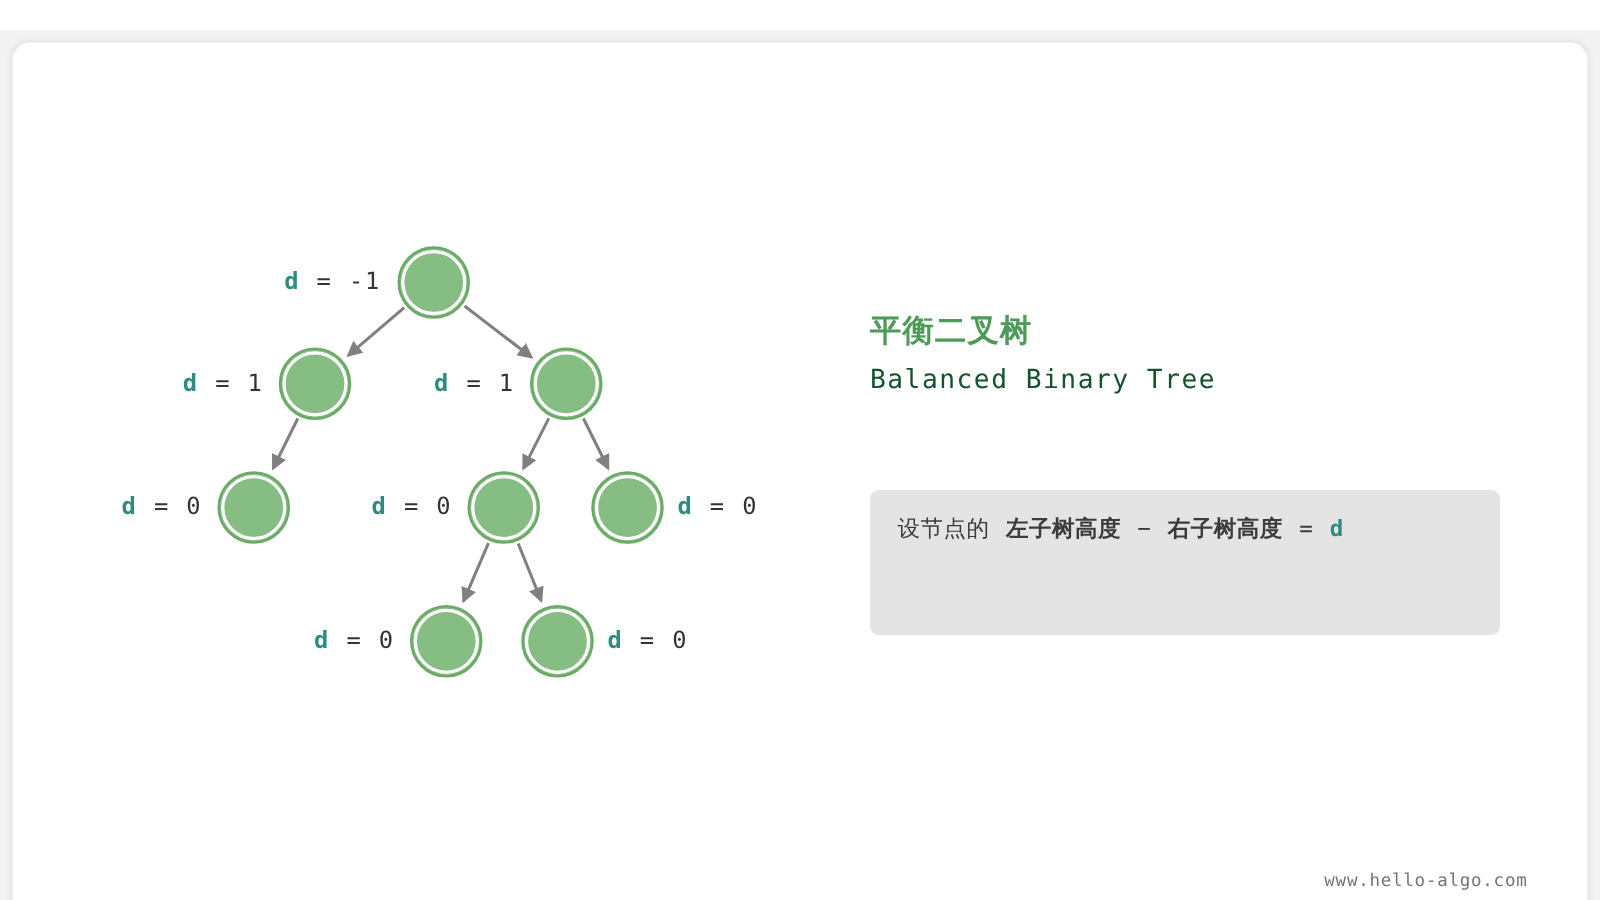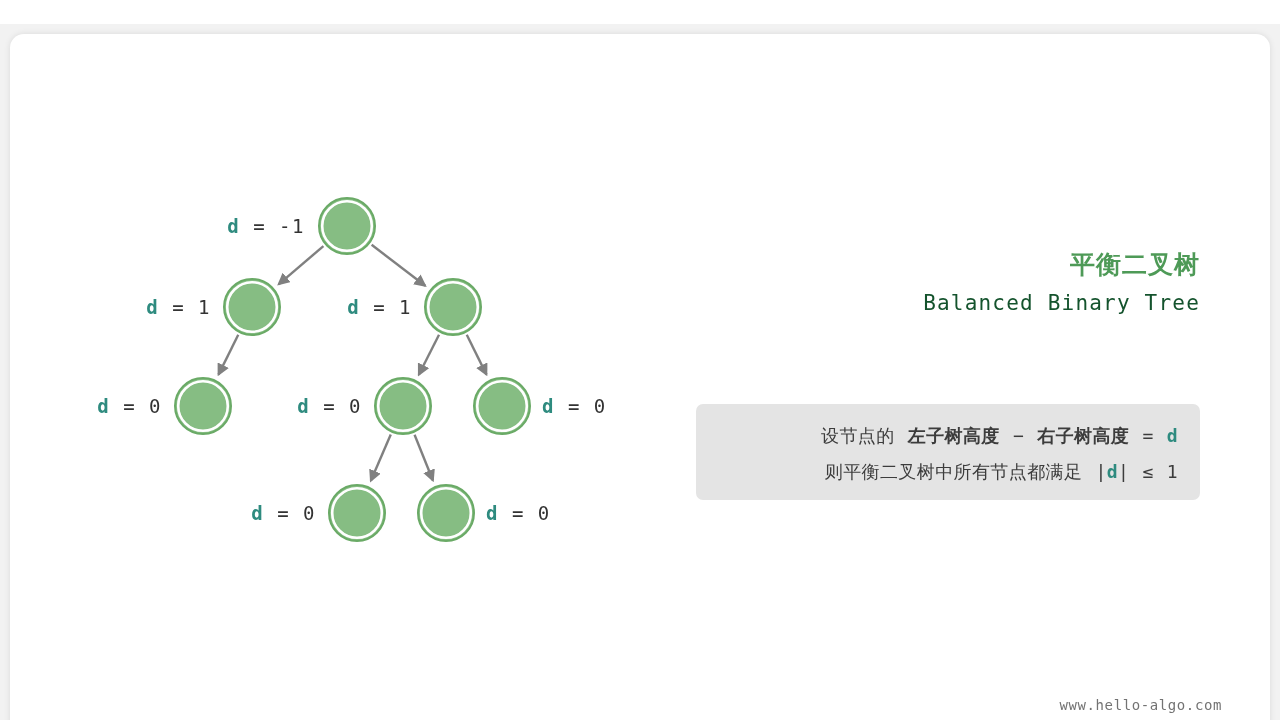--- a/index.html
+++ b/index.html
@@ -33,21 +33,21 @@
     width: 1280px;
     height: 720px;
   }
 
   
   .panel {
     position: absolute;
     left: 696px;
     top: 224px;
     width: 504px;
-    text-align: right;
+    text-align: left;
   }
   .panel-title {
     font-family: "DejaVu Sans", sans-serif;
     font-weight: bold;
     font-size: 25px;
     color: #4e9a57;
     letter-spacing: 1px;
     line-height: 34px;
   }
   .panel-subtitle {
@@ -55,28 +55,27 @@
     font-size: 21px;
     color: #14532d;
     letter-spacing: 1.2px;
     line-height: 34px;
     margin-top: 4px;
   }
 
   .infobox {
     position: absolute;
     left: 696px;
-    top: 380px;
+    top: 368px;
     width: 504px;
-    height: 96px;
+    height: 116px;
     background: #e4e4e4;
     border-radius: 7px;
     box-sizing: border-box;
     padding: 14px 22px 0 22px;
-    text-align: right;
   }
   .infoline {
     font-family: "DejaVu Sans", sans-serif;
     font-size: 18px;
     color: #3c3c3c;
     line-height: 36px;
     white-space: nowrap;
     letter-spacing: 0.4px;
   }
   .infoline .bold { font-weight: bold; }
@@ -192,23 +191,17 @@
 
   <div class="infobox">
     <div class="infoline">
       <span>设节点的</span><span class="sp"></span>
       <span class="bold">左子树高度</span><span class="sp"></span>
       <span class="mono">−</span><span class="sp"></span>
       <span class="bold">右子树高度</span><span class="sp"></span>
       <span class="mono">=</span><span class="sp"></span>
       <span class="teal mono">d</span>
     </div>
-    <div class="infoline">
-      <span>则平衡二叉树中所有节点都满足</span><span class="sp"></span>
-      <span class="mono">|</span><span class="teal mono">d</span><span class="mono">|</span><span class="sp"></span>
-      <span class="mono">≤</span><span class="sp"></span>
-      <span class="mono">1</span>
-    </div>
   </div>
 
   <div class="watermark">www.hello-algo.com</div>
 
 </div>
 
 </body></html>

